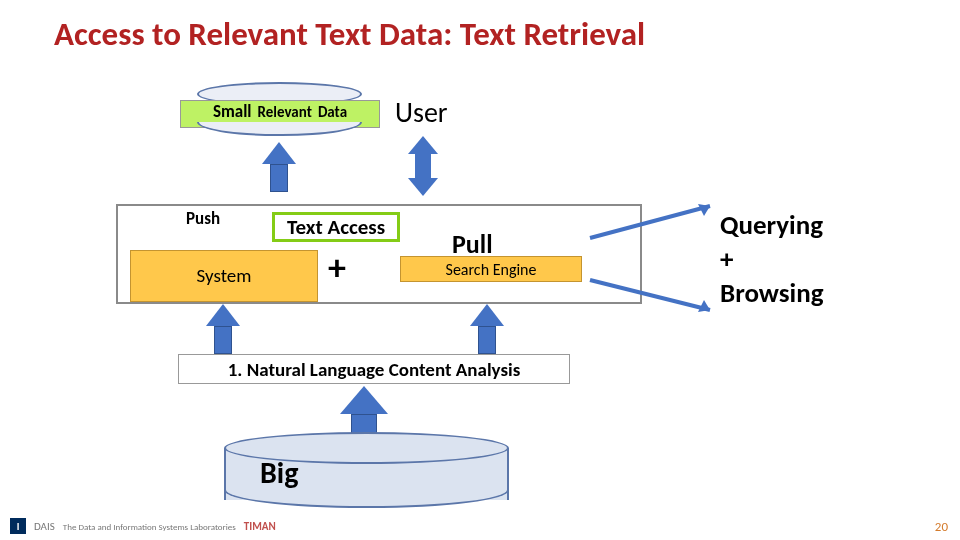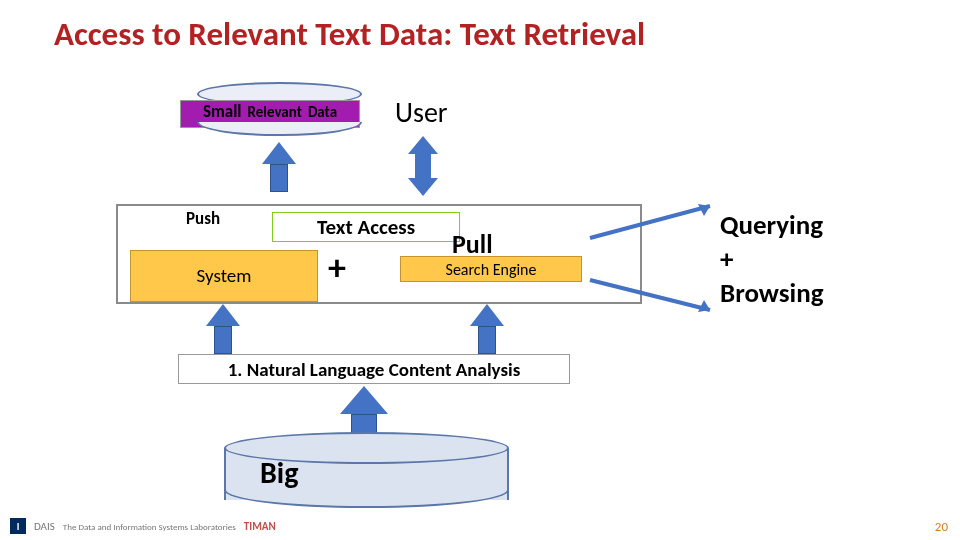--- a/index.html
+++ b/index.html
@@ -1,28 +1,28 @@
 <!DOCTYPE html>
 <html><head>
 <meta charset="utf-8">
 <style>
   * { margin: 0; padding: 0; box-sizing: border-box; }
   html, body { width: 960px; height: 540px; font-family: Calibri, Arial, sans-serif; background: #fff; overflow: hidden; }
   .slide { position: relative; width: 960px; height: 540px; }
   .title { position: absolute; top: 14px; left: 54px; font-size: 33px; font-weight: 700; color: #b22222; }
   .user-label { position: absolute; top: 95px; left: 395px; font-size: 28px; color: #000; }
-  .small-relevant-box { position: absolute; top: 100px; left: 180px; width: 180px; height: 28px; background: #a21caf; border: 1px solid #999; display: flex; align-items: baseline; justify-content: center; gap: 6px; font-size: 17px; font-weight: 700; }
+  .small-relevant-box { position: absolute; top: 100px; left: 180px; width: 200px; height: 28px; background: #bef264; border: 1px solid #999; display: flex; align-items: baseline; justify-content: center; gap: 6px; font-size: 17px; font-weight: 700; }
   .small-relevant-box .r { font-size: 15px; }
   .small-relevant-box .d { font-size: 15px; }
   .cylinder-top { position: absolute; top: 82px; left: 197px; width: 165px; height: 24px; border: 2px solid #5b76a9; border-radius: 50%; background: #ebeef6; }
   .cylinder-bottom { position: absolute; top: 122px; left: 197px; width: 165px; height: 14px; border: 2px solid #5b76a9; border-top: none; border-radius: 0 0 80px 80px / 0 0 14px 14px; background: #ebeef6; }
   .text-access-frame { position: absolute; top: 204px; left: 116px; width: 526px; height: 100px; border: 2px solid #8a8a8a; }
   .push-label { position: absolute; top: 208px; left: 186px; font-size: 17px; font-weight: 700; }
   .pull-label { position: absolute; top: 208px; left: 452px; font-size: 26px; font-weight: 700; margin-top: 20px; }
-  .text-access-box { position: absolute; top: 212px; left: 272px; width: 188px; height: 30px; background: #fff; border: 1px solid #84cc16; font-size: 21px; font-weight: 700; display: flex; align-items: center; justify-content: center; }
+  .text-access-box { position: absolute; top: 212px; left: 272px; width: 128px; height: 30px; background: #fff; border: 3px solid #84cc16; font-size: 21px; font-weight: 700; display: flex; align-items: center; justify-content: center; }
   .recommender-box { position: absolute; top: 250px; left: 130px; width: 188px; height: 52px; background: #ffc84b; border: 1px solid #c49430; display: flex; flex-direction: column; align-items: center; justify-content: center; font-size: 19px; line-height: 1.1; }
   .search-box { position: absolute; top: 256px; left: 400px; width: 182px; height: 26px; background: #ffc84b; border: 1px solid #c49430; display: flex; align-items: center; justify-content: center; font-size: 16px; }
   .plus-middle { position: absolute; top: 246px; left: 328px; font-size: 36px; font-weight: 700; }
   .side-text { position: absolute; top: 208px; left: 720px; font-size: 27px; font-weight: 700; text-align: left; line-height: 1.25; }
   .nlca-box { position: absolute; top: 354px; left: 178px; width: 392px; height: 30px; background: #fff; border: 1px solid #999; font-size: 19px; font-weight: 700; display: flex; align-items: center; justify-content: center; }
   .big-cyl-top { position: absolute; top: 432px; left: 224px; width: 285px; height: 32px; border: 2px solid #5b76a9; border-radius: 50%; background: #dbe3f0; }
   .big-cyl-body { position: absolute; top: 448px; left: 224px; width: 285px; height: 52px; border-left: 2px solid #5b76a9; border-right: 2px solid #5b76a9; background: #dbe3f0; }
   .big-cyl-bottom { position: absolute; top: 490px; left: 224px; width: 285px; height: 18px; border: 2px solid #5b76a9; border-top: none; border-radius: 0 0 140px 140px / 0 0 18px 18px; background: #dbe3f0; }
   .big-label { position: absolute; top: 454px; left: 260px; font-size: 30px; font-weight: 700; z-index: 5; }
   .textdata-label { position: absolute; top: 460px; left: 338px; font-size: 23px; font-weight: 700; z-index: 5; }

